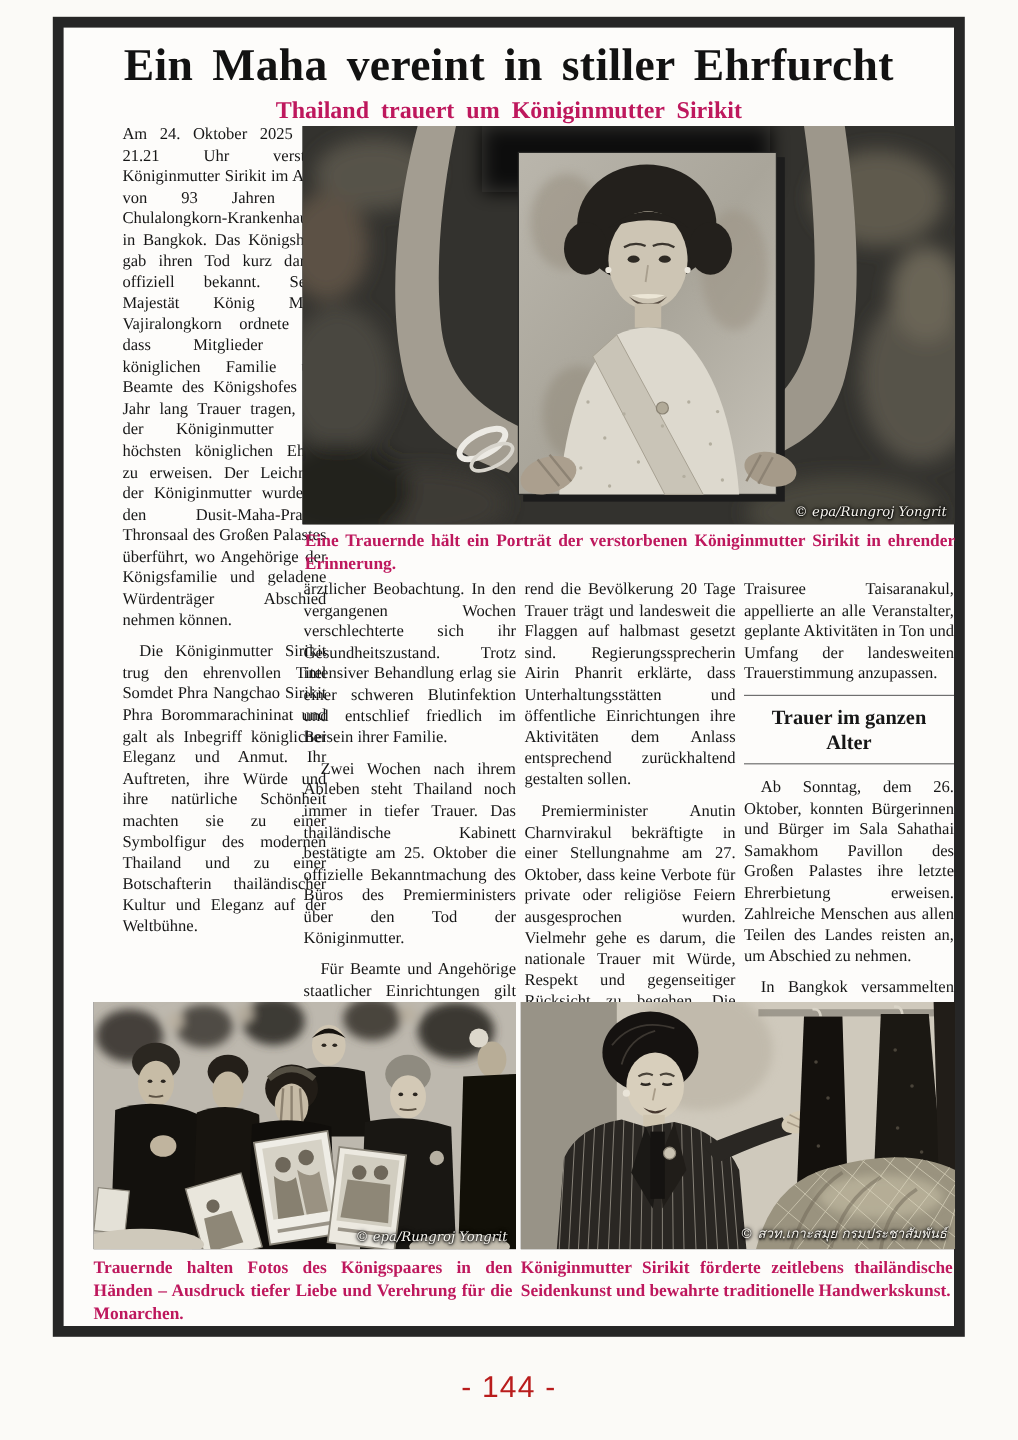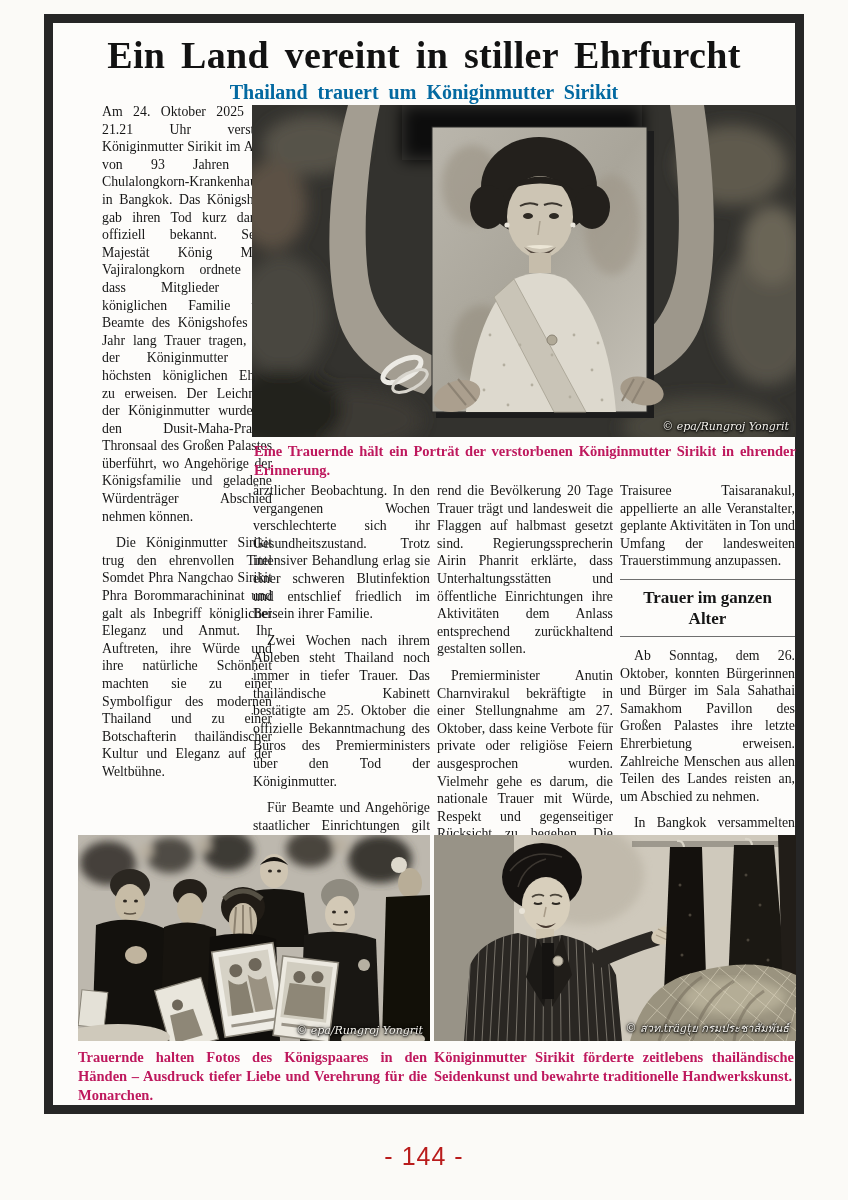--- a/index.html
+++ b/index.html
@@ -15,21 +15,21 @@
     box-sizing:border-box;border:9px solid #262626;background:#fdfcfa;
   }
   .title{
     position:absolute;top:10px;left:0;right:0;margin:0;
     text-align:center;font-size:38px;font-weight:bold;
     word-spacing:6px;letter-spacing:.3px;color:#121212;
   }
   .subtitle{
     position:absolute;top:58px;left:0;right:0;margin:0;
     text-align:center;font-size:20px;font-weight:bold;
-    word-spacing:5px;color:#0369a1;
+    word-spacing:5px;color:#be185d;
   }
   .col{
     position:absolute;font-size:13.8px;line-height:17.6px;
     text-align:justify;overflow:hidden;color:#161616;
   }
   .col p{margin:0 0 9px 0;}
   .col p.ind{text-indent:14px;}
   .section-heading{
     border-top:1px solid #6f6f6f;border-bottom:1px solid #6f6f6f;
     margin:8px 0 10px 0;padding:7px 6px;
@@ -62,21 +62,21 @@
     position:absolute;left:0;right:0;top:1142px;text-align:center;
     font-family:"Liberation Sans", sans-serif;font-size:25px;color:#b91c1c;
     letter-spacing:1px;
   }
 </style>
 </head>
 <body>
 
 <div class="frame">
 
-  <h1 class="title">Ein Land vereint in stiller Ehrfurcht</h1>
+  <h1 class="title">Ein Maha vereint in stiller Ehrfurcht</h1>
   <h2 class="subtitle">Thailand trauert um Königinmutter Sirikit</h2>
 
   <div class="col col1">
     <p>Am 24. Oktober 2025 um 21.21 Uhr verstarb Königinmutter Sirikit im Alter von 93 Jahren im Chulalongkorn-Krankenhaus in Bangkok. Das Königshaus gab ihren Tod kurz darauf offiziell bekannt. Seine Majestät König Maha Vajiralongkorn ordnete an, dass Mitglieder der königlichen Familie und Beamte des Königshofes ein Jahr lang Trauer tragen, um der Königinmutter die höchsten königlichen Ehren zu erweisen. Der Leichnam der Königinmutter wurde in den Dusit-Maha-Prasat-Thronsaal des Großen Palastes überführt, wo Angehörige der Königsfamilie und geladene Würdenträger Abschied nehmen können.</p>
     <p class="ind">Die Königinmutter Sirikit trug den ehrenvollen Titel Somdet Phra Nangchao Sirikit Phra Borommarachininat und galt als Inbegriff königlicher Eleganz und Anmut. Ihr Auftreten, ihre Würde und ihre natürliche Schönheit machten sie zu einer Symbolfigur des modernen Thailand und zu einer Botschafterin thailändischer Kultur und Eleganz auf der Weltbühne.</p>
 
   </div>
 
   <div class="photo main-photo">
     <svg viewBox="0 0 544 332" preserveAspectRatio="none">
@@ -340,21 +340,21 @@
       <g>
         <path d="M196,206 Q210,150 258,138 Q320,120 362,140 L362,206 Z" fill="#9a937f"></path>
         <ellipse cx="300" cy="162" rx="52" ry="18" fill="#cfc8ae" opacity="0.5" filter="url(#rb4)"></ellipse>
         <g clip-path="url(#drapeClip)" stroke="#ddd6c0" stroke-width="0.7" opacity="0.8">
           <path d="M180,140 L260,206 M200,128 L290,206 M220,120 L320,206 M240,115 L350,206 M260,112 L362,196 M280,112 L362,178 M300,114 L362,162 M320,118 L362,150"></path>
           <path d="M260,112 L196,170 M280,112 L210,190 M300,114 L230,206 M320,118 L255,206 M340,124 L280,206 M362,132 L305,206 M362,152 L330,206 M362,172 L352,206"></path>
         </g>
         <path d="M225,206 Q240,160 268,142 M258,206 Q268,165 300,146 M300,206 Q305,172 330,156" stroke="#6f6858" stroke-width="3" fill="none" opacity="0.5"></path>
       </g>
     </svg>
-    <span class="credit">© สวท.trägtุย กรมประชาสัมพันธ์</span>
+    <span class="credit">© สวท.เกาะสมุย กรมประชาสัมพันธ์</span>
   </div>
 
   <div class="caption left-caption">Trauernde halten Fotos des Königspaares in den Händen – Ausdruck tiefer Liebe und Verehrung für die Monarchen.</div>
   <div class="caption right-caption">Königinmutter Sirikit förderte zeitlebens thailändische Seidenkunst und bewahrte traditionelle Handwerkskunst.</div>
 
 </div>
 
 <div class="page-number">- 144 -</div>
 
 </body></html>

